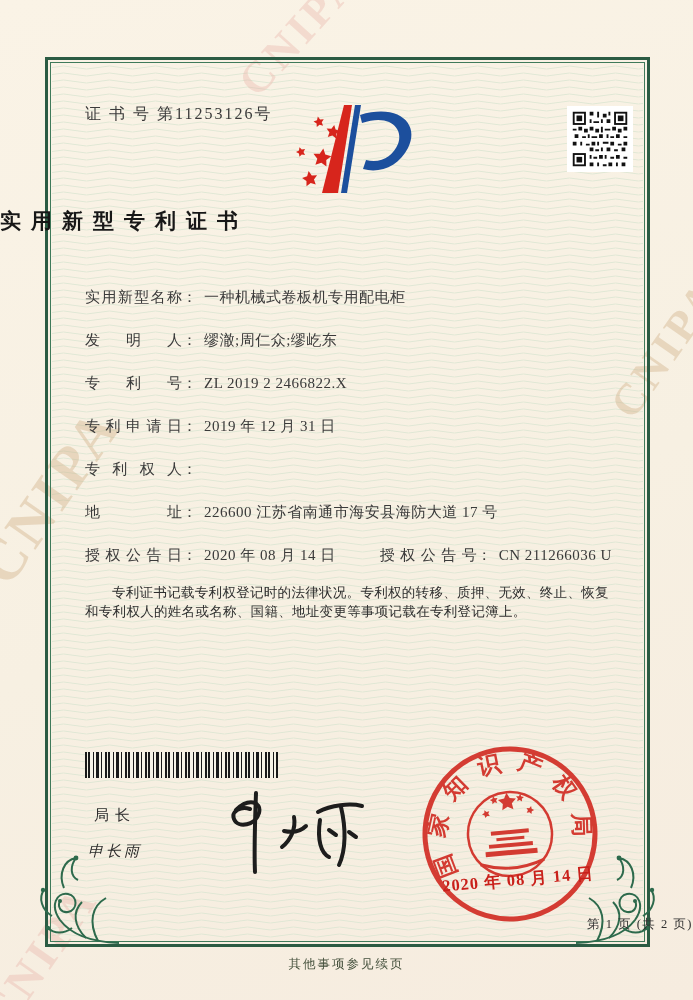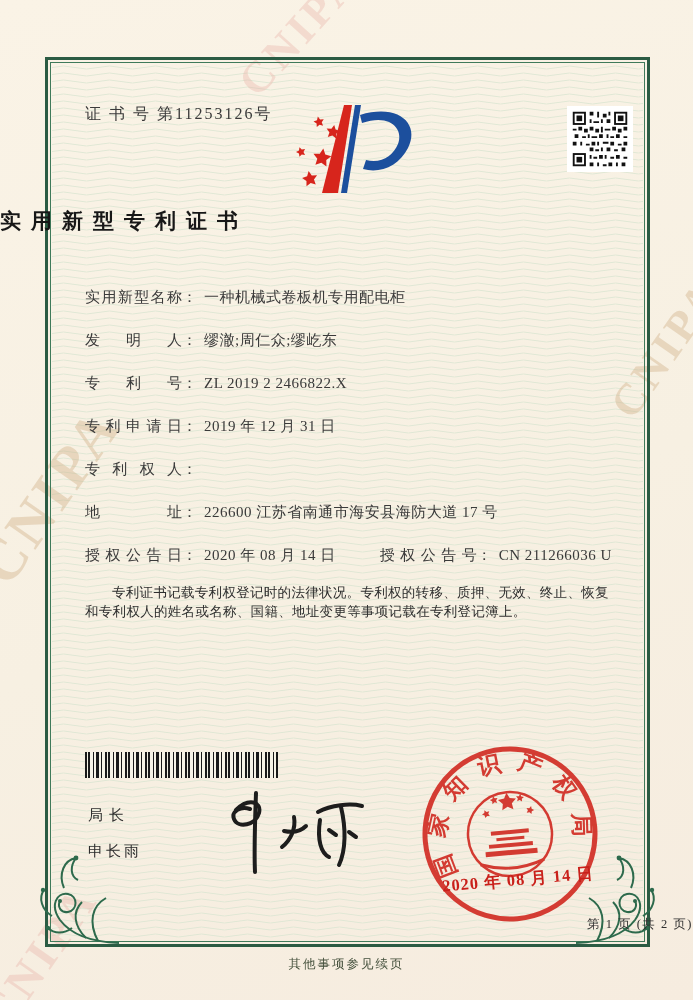--- a/index.html
+++ b/index.html
@@ -36,22 +36,22 @@
   .paras{position:absolute;left:85px;top:584px;width:529px;}
   .paras p{margin:0 0 3px 0;font-size:13.5px;line-height:18.5px;text-indent:2em;
       color:#2e2e2e;letter-spacing:.3px;}
   
   .barcode{position:absolute;left:85px;top:752px;width:193px;height:26px;
       background:repeating-linear-gradient(90deg,
         #191919 0 2px,#f6f3e6 2px 3px,#191919 3px 5px,#f6f3e6 5px 8px,
         #191919 8px 9px,#f6f3e6 9px 11px,#191919 11px 14px,#f6f3e6 14px 16px,
         #191919 16px 17px,#f6f3e6 17px 20px);}
   .director{position:absolute;left:88px;top:806px;font-size:15px;color:#2c2c2c;}
-  .director .t{letter-spacing:6px;}
-  .director .n{margin-top:17px;letter-spacing:3px;}
+  .director .t{letter-spacing:6px;text-align:center;}
+  .director .n{margin-top:17px;letter-spacing:3px;font-style:italic;}
   .signature{position:absolute;left:198px;top:790px;}
   .seal{position:absolute;left:418px;top:742px;width:184px;height:184px;transform:rotate(-5deg);}
   .seal-date{position:absolute;left:428px;top:869px;width:180px;text-align:center;
       font-size:16.5px;font-weight:bold;color:#c9201a;letter-spacing:1px;transform:rotate(-5deg);}
   .page-no{position:absolute;left:0;right:0;top:916px;text-align:right;
       font-size:12.5px;letter-spacing:1.5px;color:#2f2f2f;}
   .cont-note{position:absolute;left:0;right:0;top:956px;text-align:center;
       font-size:12.5px;letter-spacing:2px;color:#44503c;}
 </style>
 </head>

